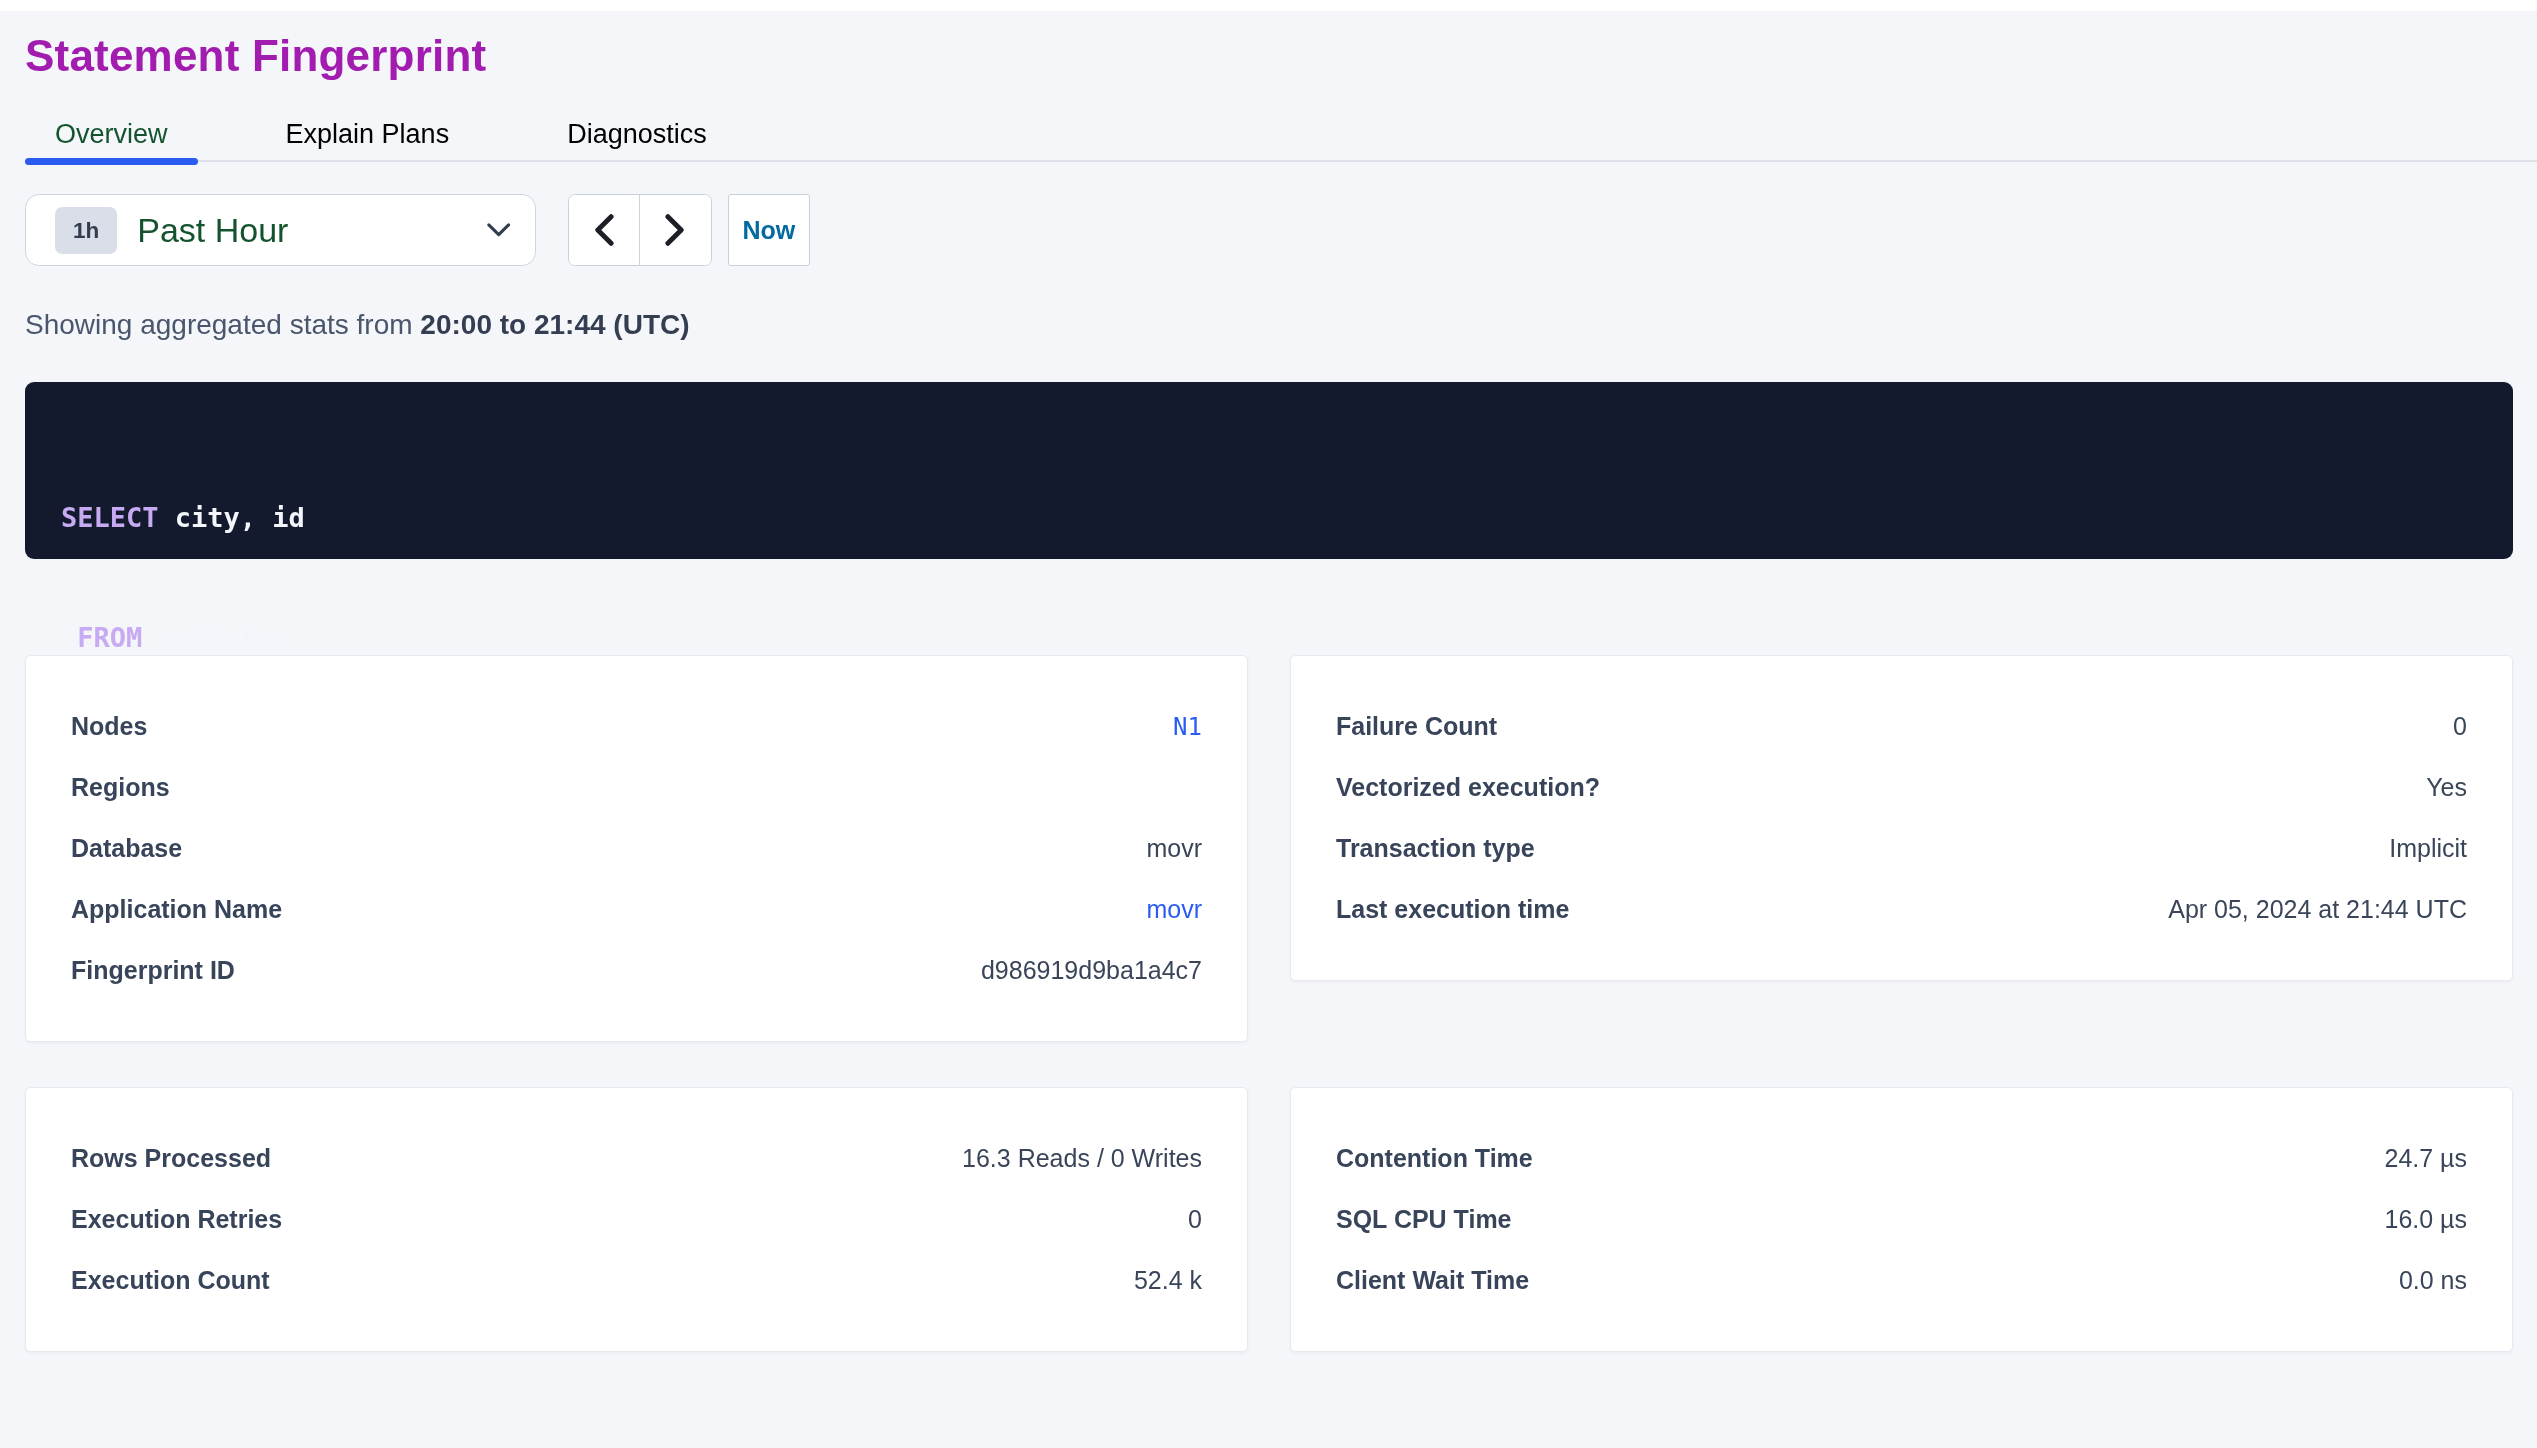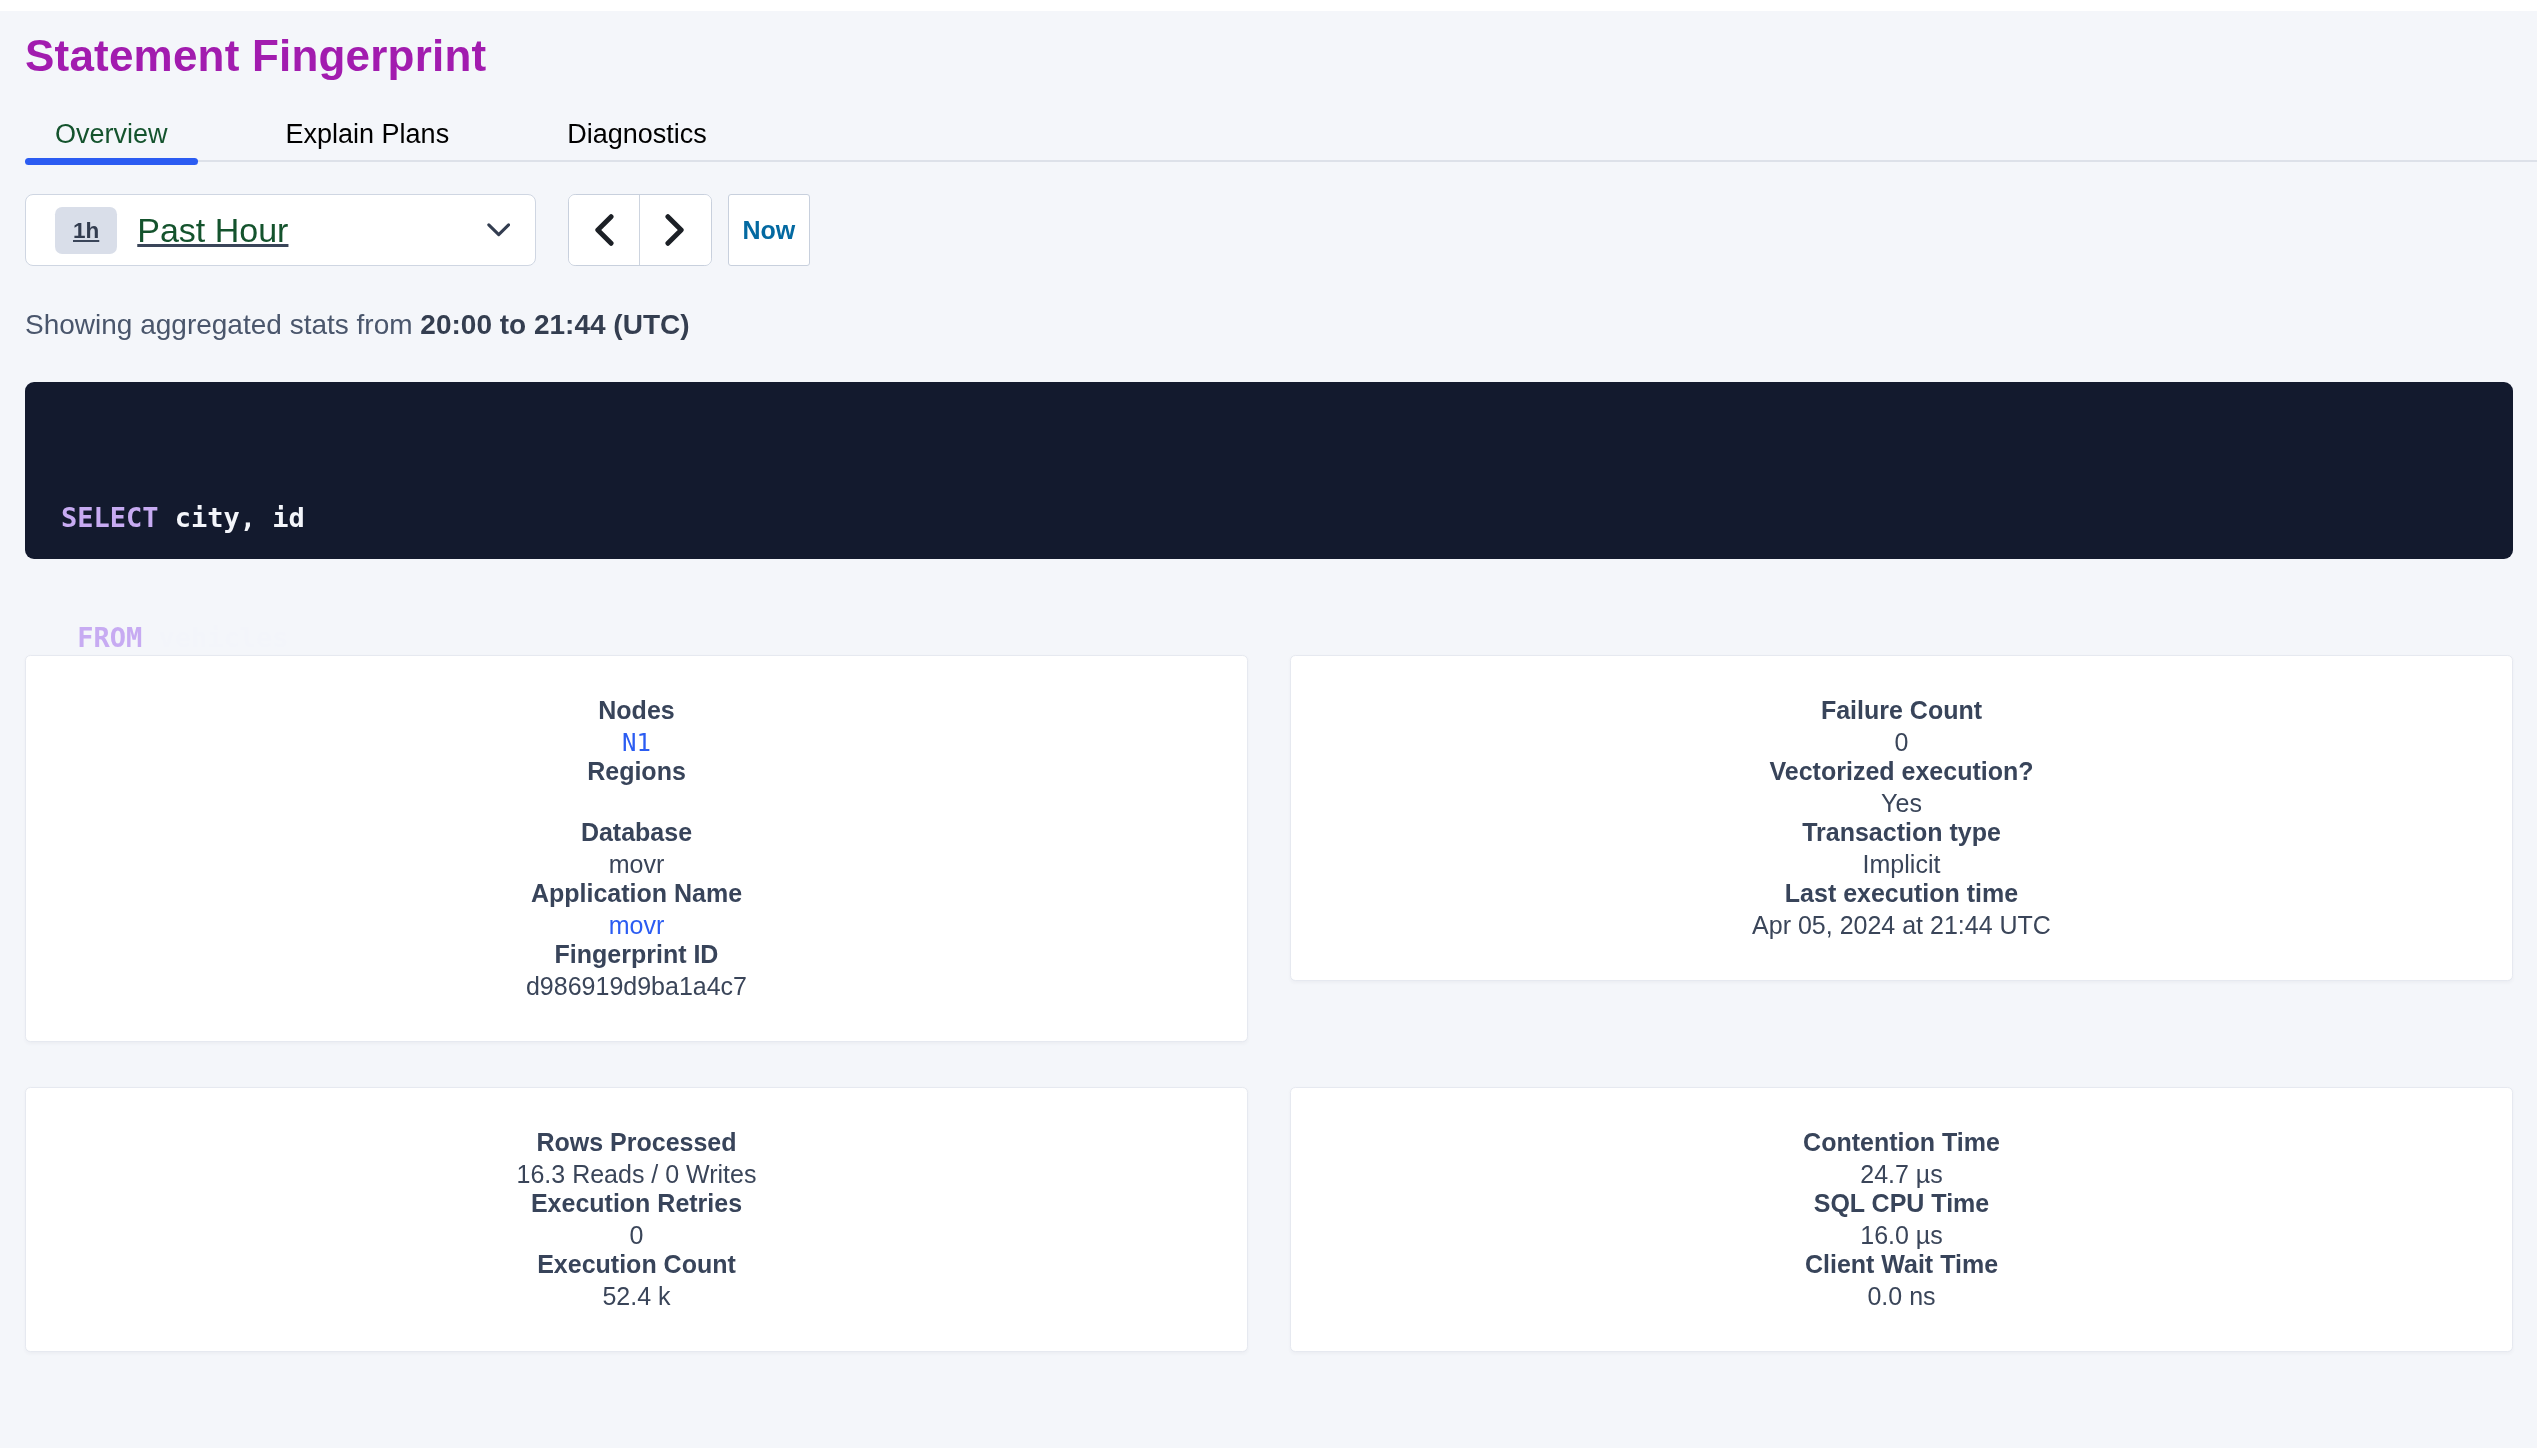--- a/index.html
+++ b/index.html
@@ -53,26 +53,25 @@
   .controls {
     margin: 32px 25px 0 25px;
     display: flex;
     align-items: center;
   }
   .time-select {
     width: 511px;
     height: 72px;
     background: #ffffff;
     border: 0.9px solid #cfd6e2;
-    border-radius: 8px;
+    border-radius: 14px;
     display: flex;
     align-items: center;
     padding: 0 25px 0 29px;
     cursor: pointer;
-    text-decoration: underline;
   }
   .time-badge {
     background: #d9dee9;
     color: #333d50;
     font-weight: 700;
     font-size: 22.5px;
     border-radius: 7.2px;
     padding: 0 18px;
     height: 47px;
     line-height: 47px;
@@ -159,21 +158,20 @@
     border-radius: 5.4px;
     box-shadow: 0 1.8px 3.6px rgba(44, 53, 71, 0.04);
     padding: 40px 45px;
   }
   .row {
     display: flex;
     justify-content: space-between;
     align-items: center;
     height: 61px;
     font-size: 25px;
-    flex-direction: column;
   }
   .row-tall { height: 101px; align-items: flex-start; padding-top: 7.2px; }
   .label { font-weight: 600; color: #38445a; }
   .value { color: #3a4559; text-align: right; }
   .value-stack { display: flex; flex-direction: column; align-items: flex-end; }
   .subvalue { font-size: 22.5px; color: #414d63; margin-top: 9px; }
   .link { color: #2b5cf2; cursor: pointer; }
   .mono { font-family: "DejaVu Sans Mono", "Liberation Mono", monospace; font-size: 24px; }
 </style>
 </head>

